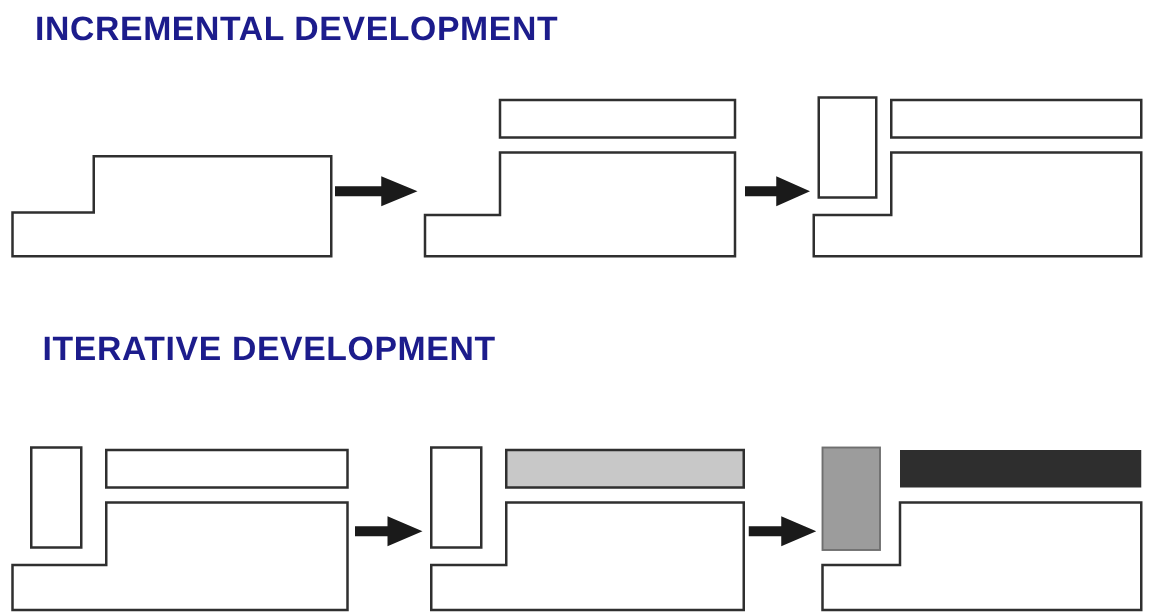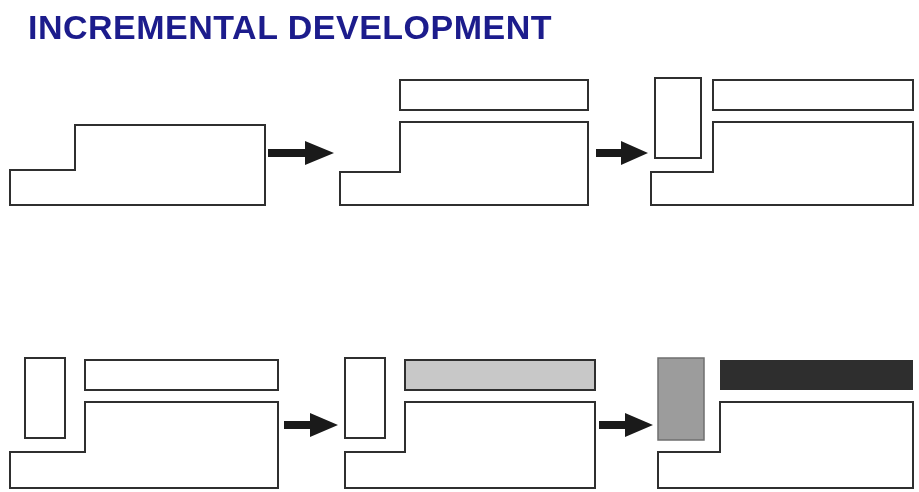--- a/index.html
+++ b/index.html
@@ -10,21 +10,21 @@
   #canvas {
     position: relative;
     width: 919px;
     height: 492px;
     background: #ffffff;
     overflow: hidden;
     font-family: "Liberation Sans", sans-serif;
   }
   .section-title {
     position: absolute;
-    font-size: 34px;
+    font-size: 27px;
     font-weight: 700;
     letter-spacing: 0.5px;
     color: #1c1c8c;
     white-space: nowrap;
   }
   #title-incremental { left: 28px; top: 8px; }
   #title-iterative  { left: 34px; top: 264px; }
 
   svg.diagram-layer {
     position: absolute;
@@ -47,20 +47,21 @@
     stroke: none;
   }
 </style>
 </head>
 <body>
 
 <div id="canvas">
 
   <div id="title-incremental" class="section-title">INCREMENTAL DEVELOPMENT</div>
 
+  <div id="title-iterative" class="section-title">ITERATIVE DEVELOPMENT</div>
 
   <svg class="diagram-layer" width="919" height="492" viewBox="0 0 919 492">
 
     <g>
       <polygon class="outlined" points="75,125 265,125 265,205 10,205 10,170 75,170" fill="#ffffff"></polygon>
     </g>
 
     <path class="arrow" d="M268,149 L305,149 L305,141 L334,153 L305,165 L305,157 L268,157 Z" fill="#1a1a1a"></path>
 
     <g>

